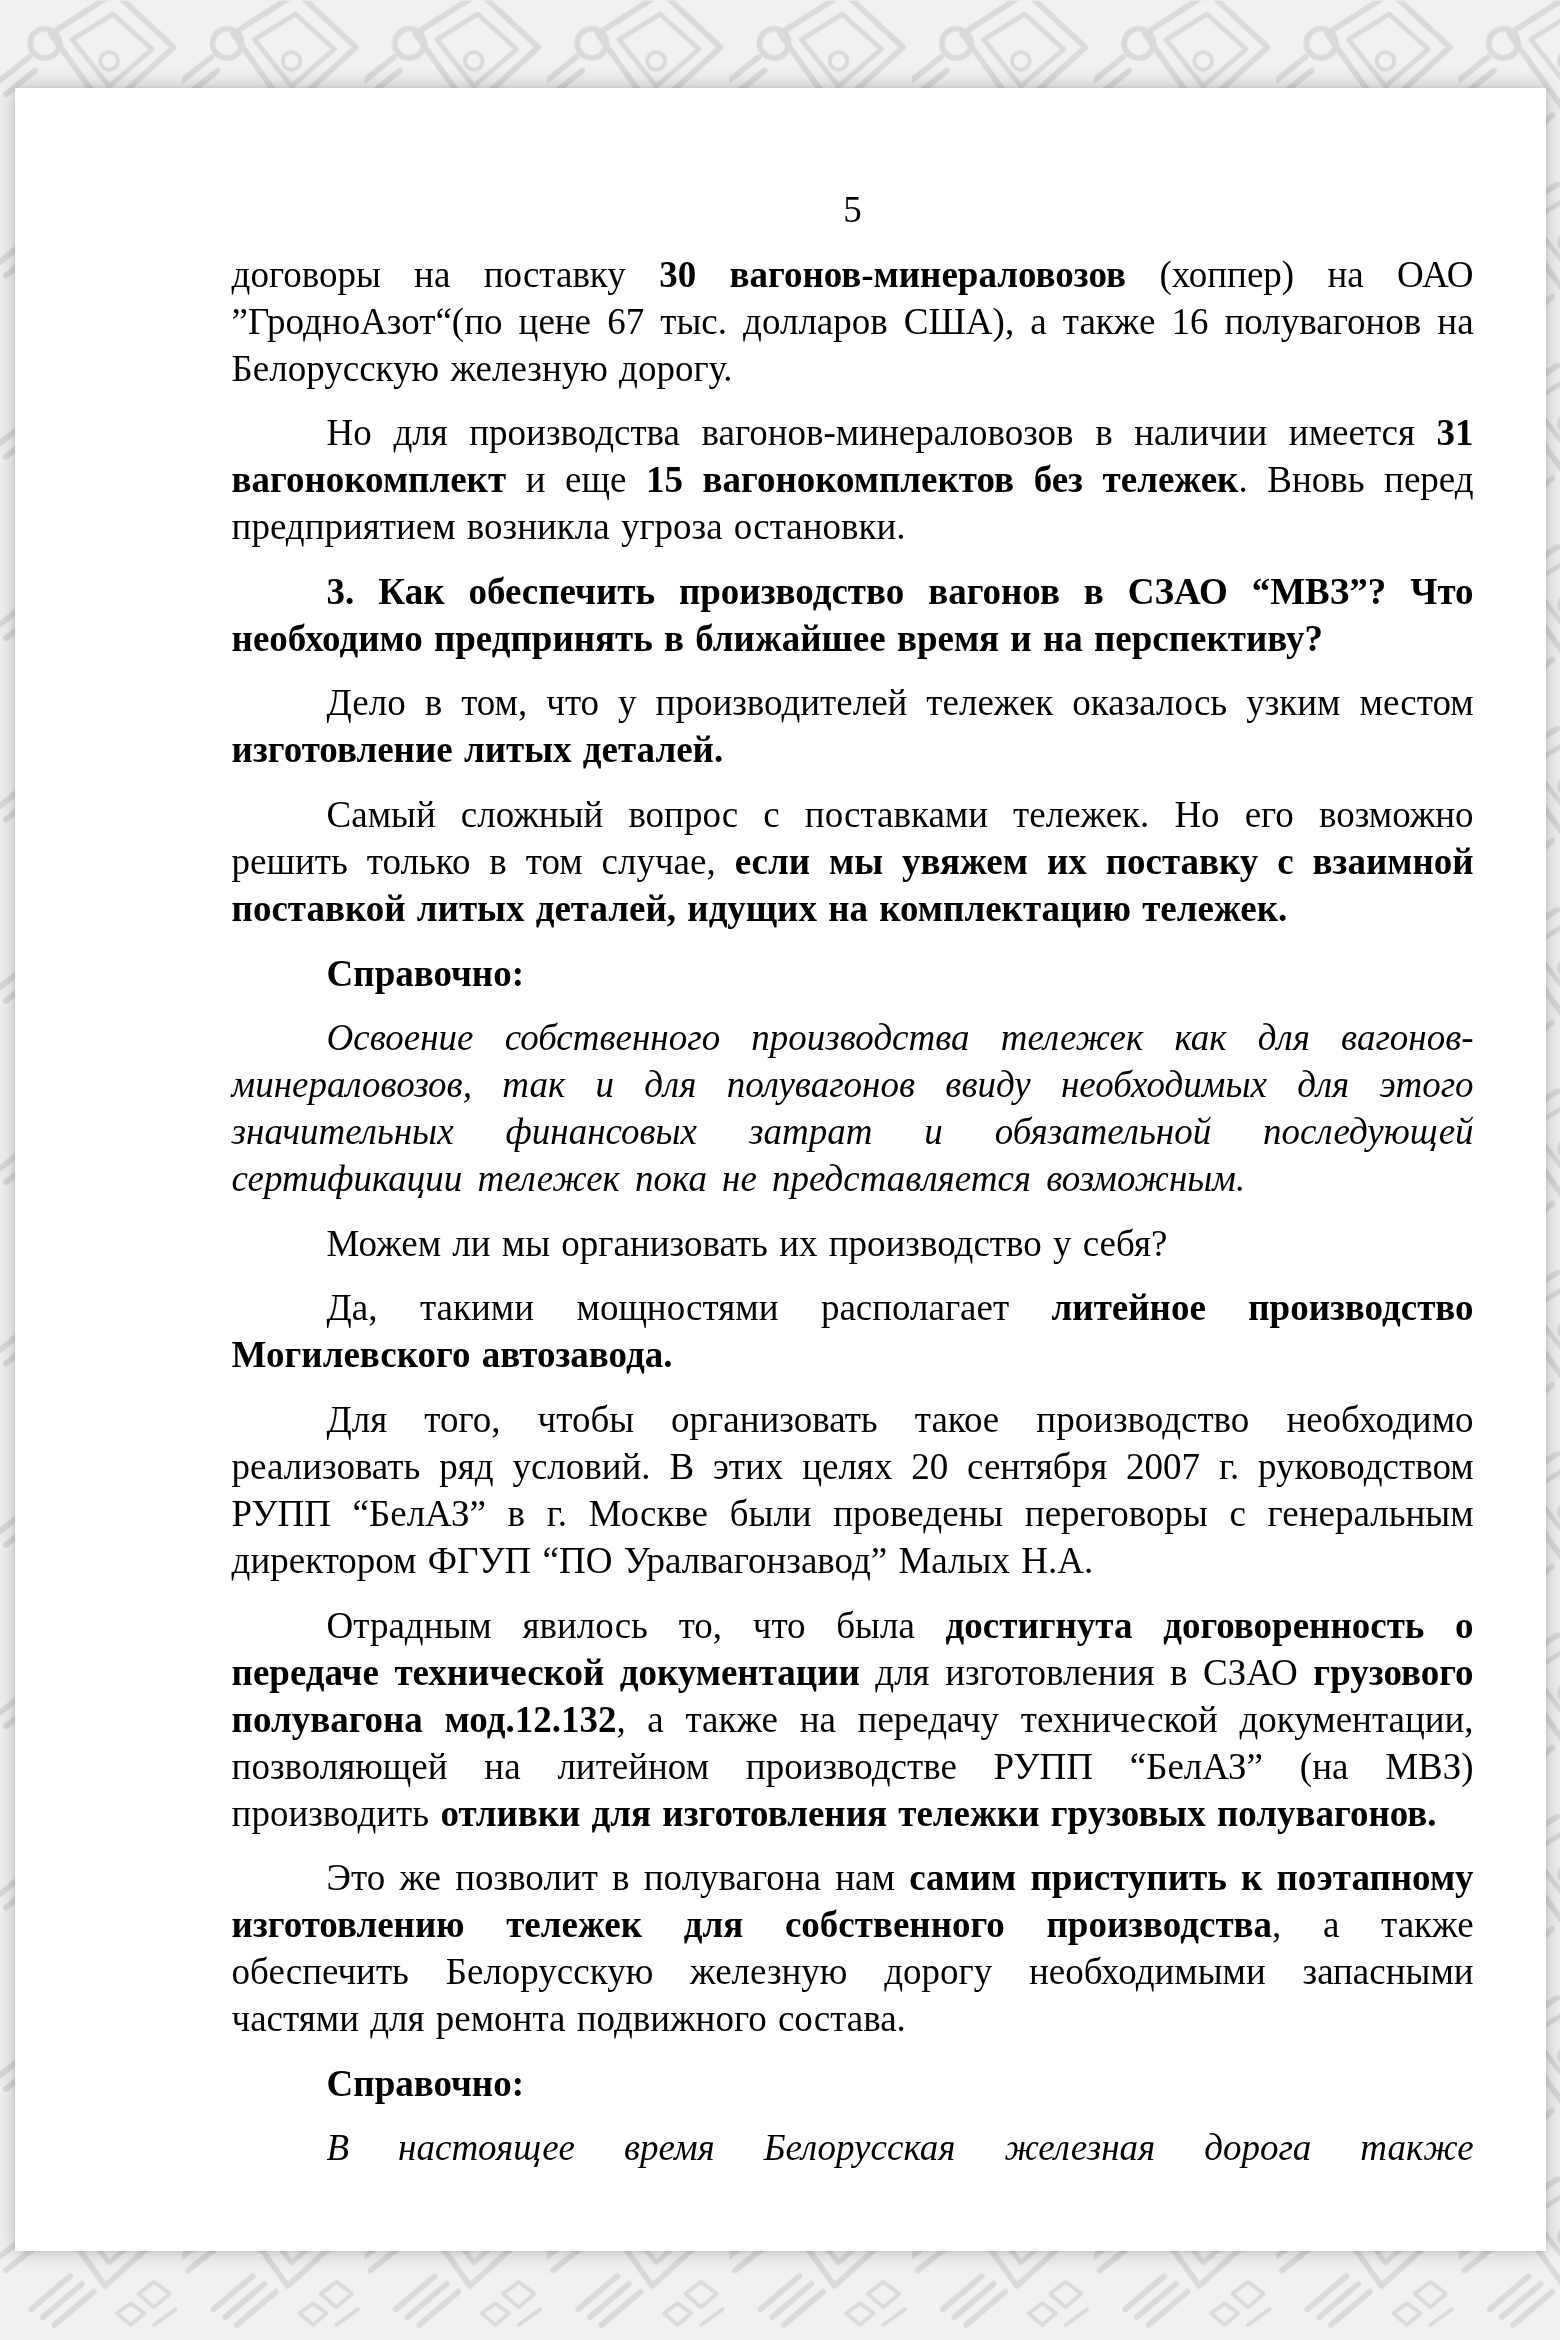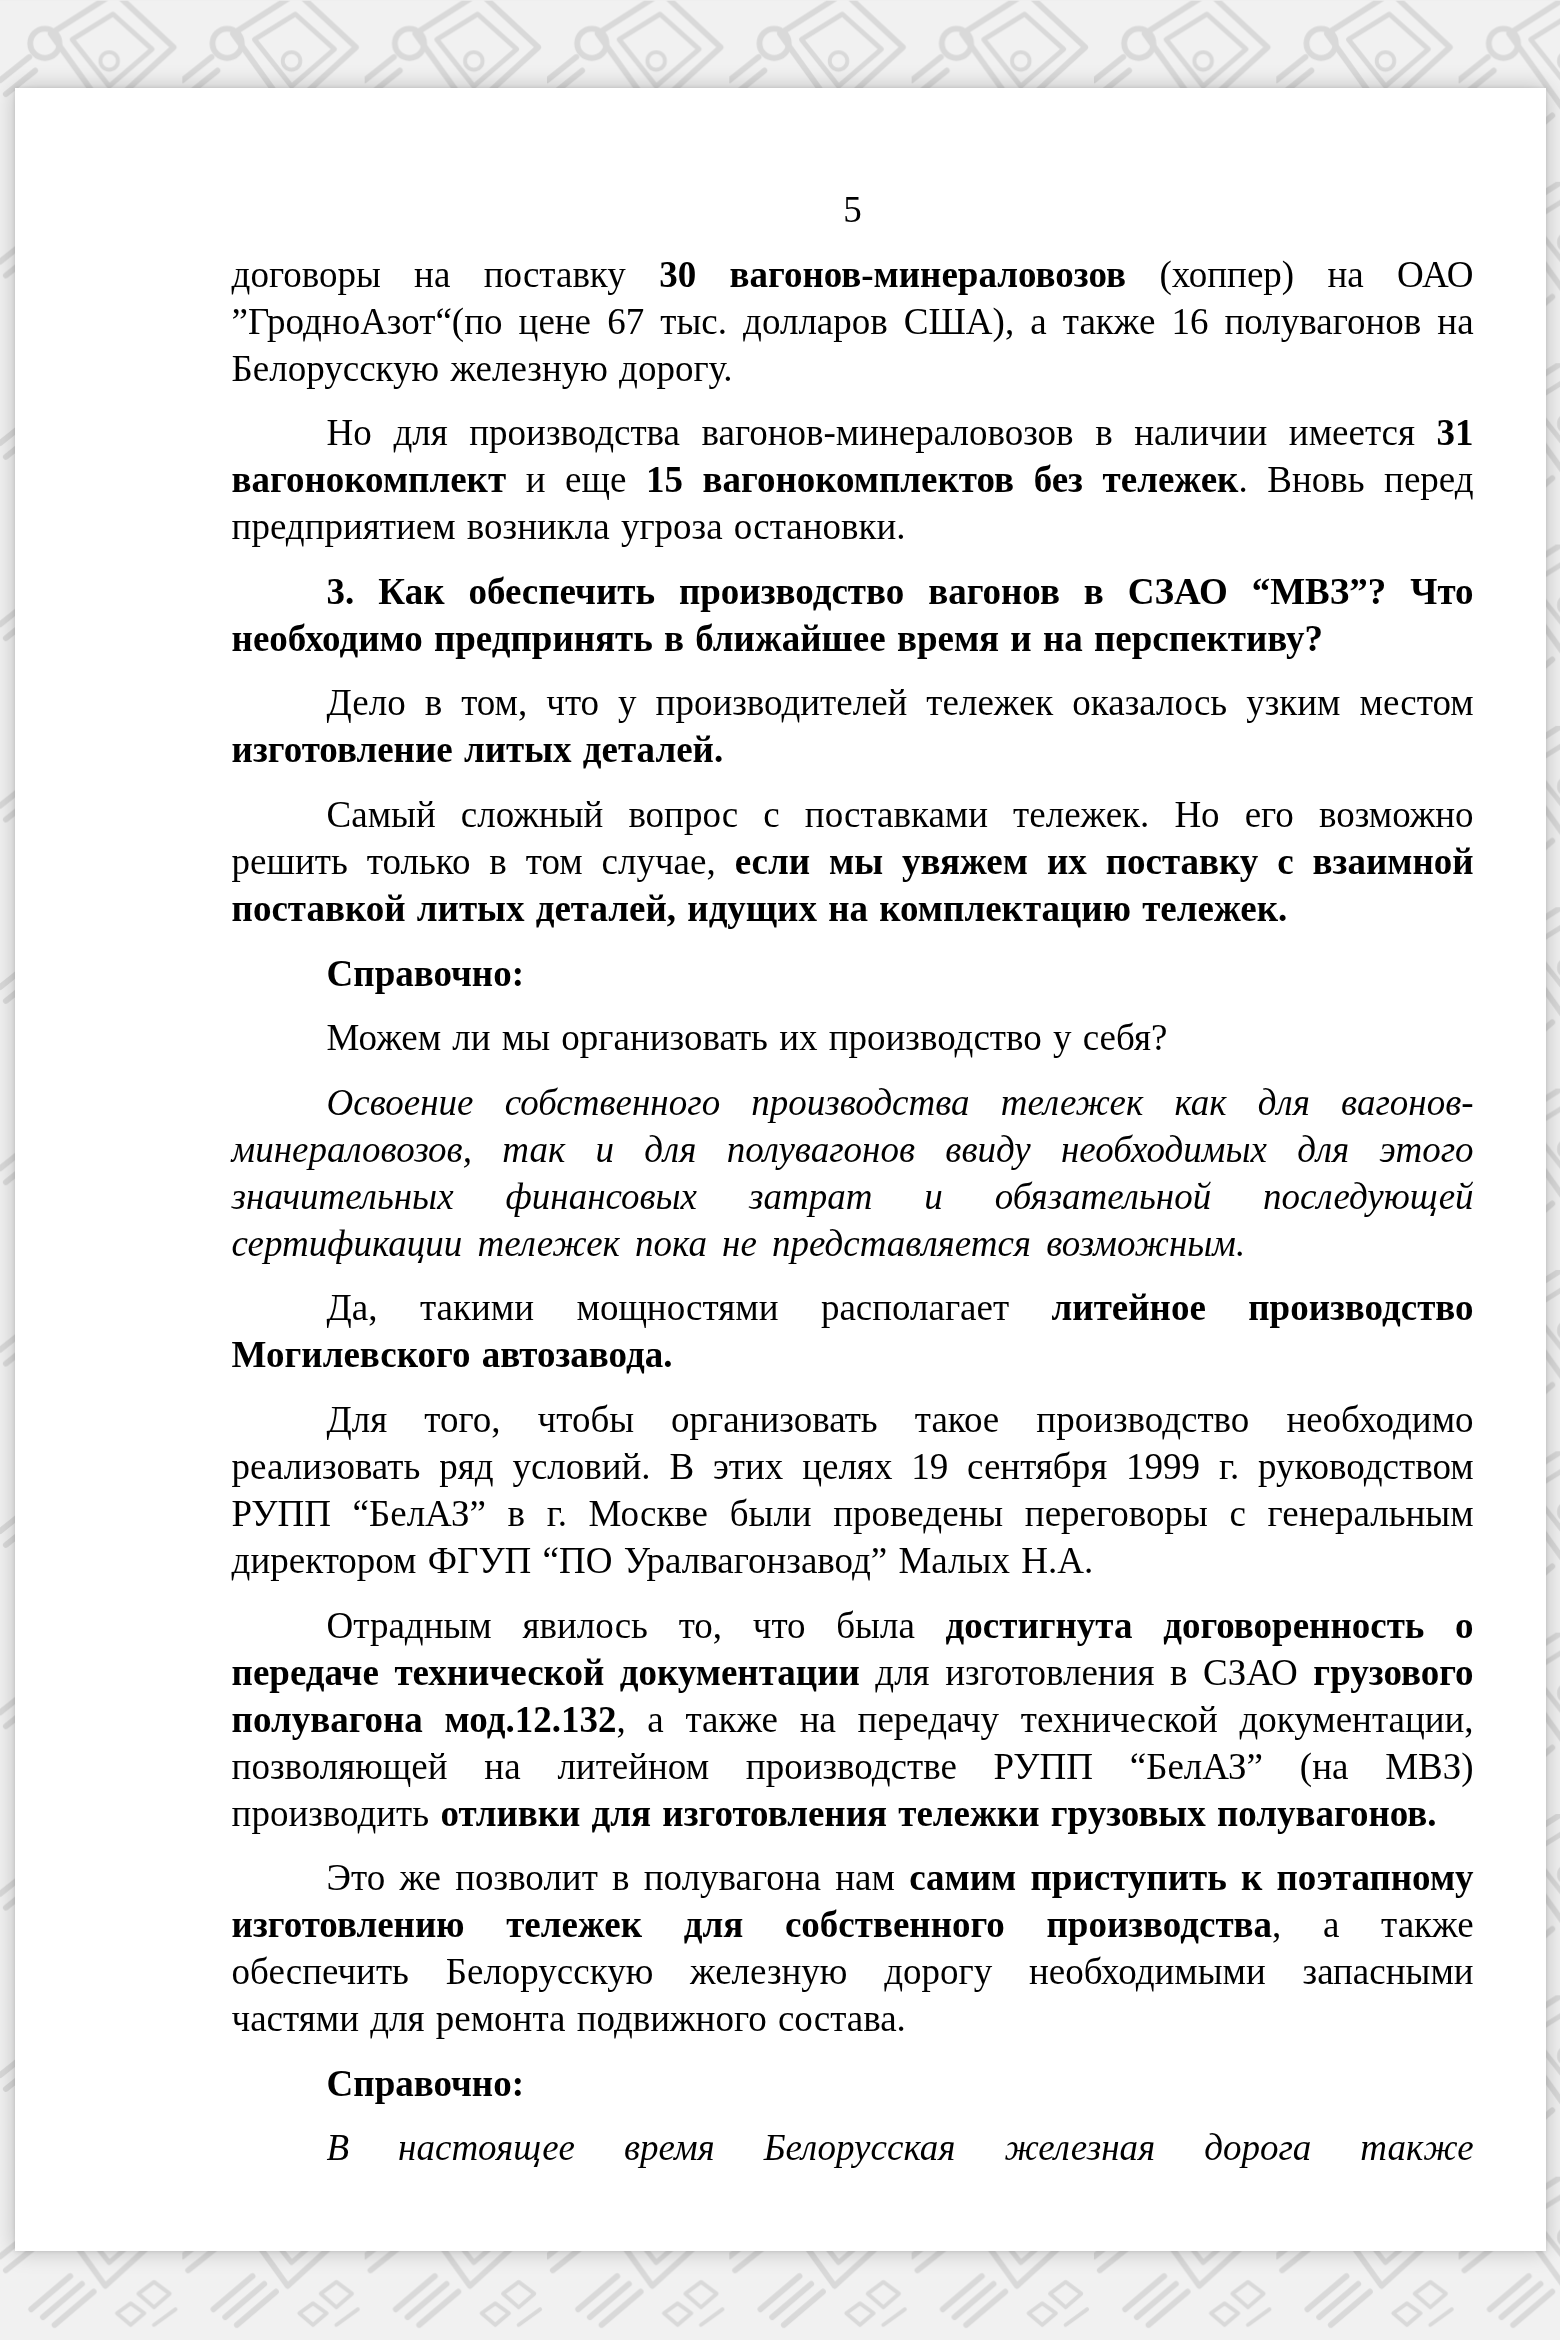--- a/index.html
+++ b/index.html
@@ -88,23 +88,23 @@
 
 <main class="page">
   <div class="page-number">5</div>
   <section class="page-body">
       <p class="para normal"><span>договоры на поставку </span><span class="b">30 вагонов-минераловозов</span><span> (хоппер) на ОАО ”ГродноАзот“(по цене 67 тыс. долларов США), а также 16 полувагонов на Белорусскую железную дорогу.</span></p>
       <p class="para normal indent"><span>Но для производства вагонов-минераловозов в наличии имеется </span><span class="b">31 вагонокомплект</span><span> и еще </span><span class="b">15 вагонокомплектов без тележек</span><span>. Вновь перед предприятием возникла угроза остановки.</span></p>
       <p class="para heading indent"><span class="b">3. Как обеспечить производство вагонов в СЗАО “МВЗ”? Что необходимо предпринять в ближайшее время и на перспективу?</span></p>
       <p class="para normal indent"><span>Дело в том, что у производителей тележек оказалось узким местом </span><span class="b">изготовление литых деталей.</span></p>
       <p class="para normal indent"><span>Самый сложный вопрос с поставками тележек. Но его возможно решить только в том случае, </span><span class="b">если мы увяжем их поставку с взаимной поставкой литых деталей, идущих на комплектацию тележек.</span></p>
       <p class="para note-label indent"><span class="b">Справочно:</span></p>
+      <p class="para note indent"><span>Освоение собственного производства тележек как для вагонов-минераловозов, так и для полувагонов ввиду необходимых для этого значительных финансовых затрат и обязательной последующей сертификации тележек пока не представляется возможным.</span></p>
       <p class="para normal indent"><span>Можем ли мы организовать их производство у себя?</span></p>
-      <p class="para note indent"><span>Освоение собственного производства тележек как для вагонов-минераловозов, так и для полувагонов ввиду необходимых для этого значительных финансовых затрат и обязательной последующей сертификации тележек пока не представляется возможным.</span></p>
       <p class="para normal indent"><span>Да, такими мощностями располагает </span><span class="b">литейное производство Могилевского автозавода.</span></p>
-      <p class="para normal indent"><span>Для того, чтобы организовать такое производство необходимо реализовать ряд условий. В этих целях 19 сентября 1999 г. руководством РУПП “БелАЗ” в г. Москве были проведены переговоры с генеральным директором ФГУП “ПО Уралвагонзавод” Малых Н.А.</span></p>
+      <p class="para normal indent"><span>Для того, чтобы организовать такое производство необходимо реализовать ряд условий. В этих целях 20 сентября 2007 г. руководством РУПП “БелАЗ” в г. Москве были проведены переговоры с генеральным директором ФГУП “ПО Уралвагонзавод” Малых Н.А.</span></p>
       <p class="para normal indent"><span>Отрадным явилось то, что была </span><span class="b">достигнута договоренность о передаче технической документации</span><span> для изготовления в СЗАО </span><span class="b">грузового полувагона мод.12.132</span><span>, а также на передачу технической документации, позволяющей на литейном производстве РУПП “БелАЗ” (на МВЗ) производить </span><span class="b">отливки для изготовления тележки грузовых полувагонов.</span></p>
       <p class="para normal indent"><span>Это же позволит в полувагона нам </span><span class="b">самим приступить к поэтапному изготовлению тележек для собственного производства</span><span>, а также обеспечить Белорусскую железную дорогу необходимыми запасными частями для ремонта подвижного состава.</span></p>
       <p class="para note-label indent"><span class="b">Справочно:</span></p>
       <p class="para note indent jlast"><span>В настоящее время Белорусская железная дорога также</span></p>
     </section>
 </main>
 
 
 </body></html>

